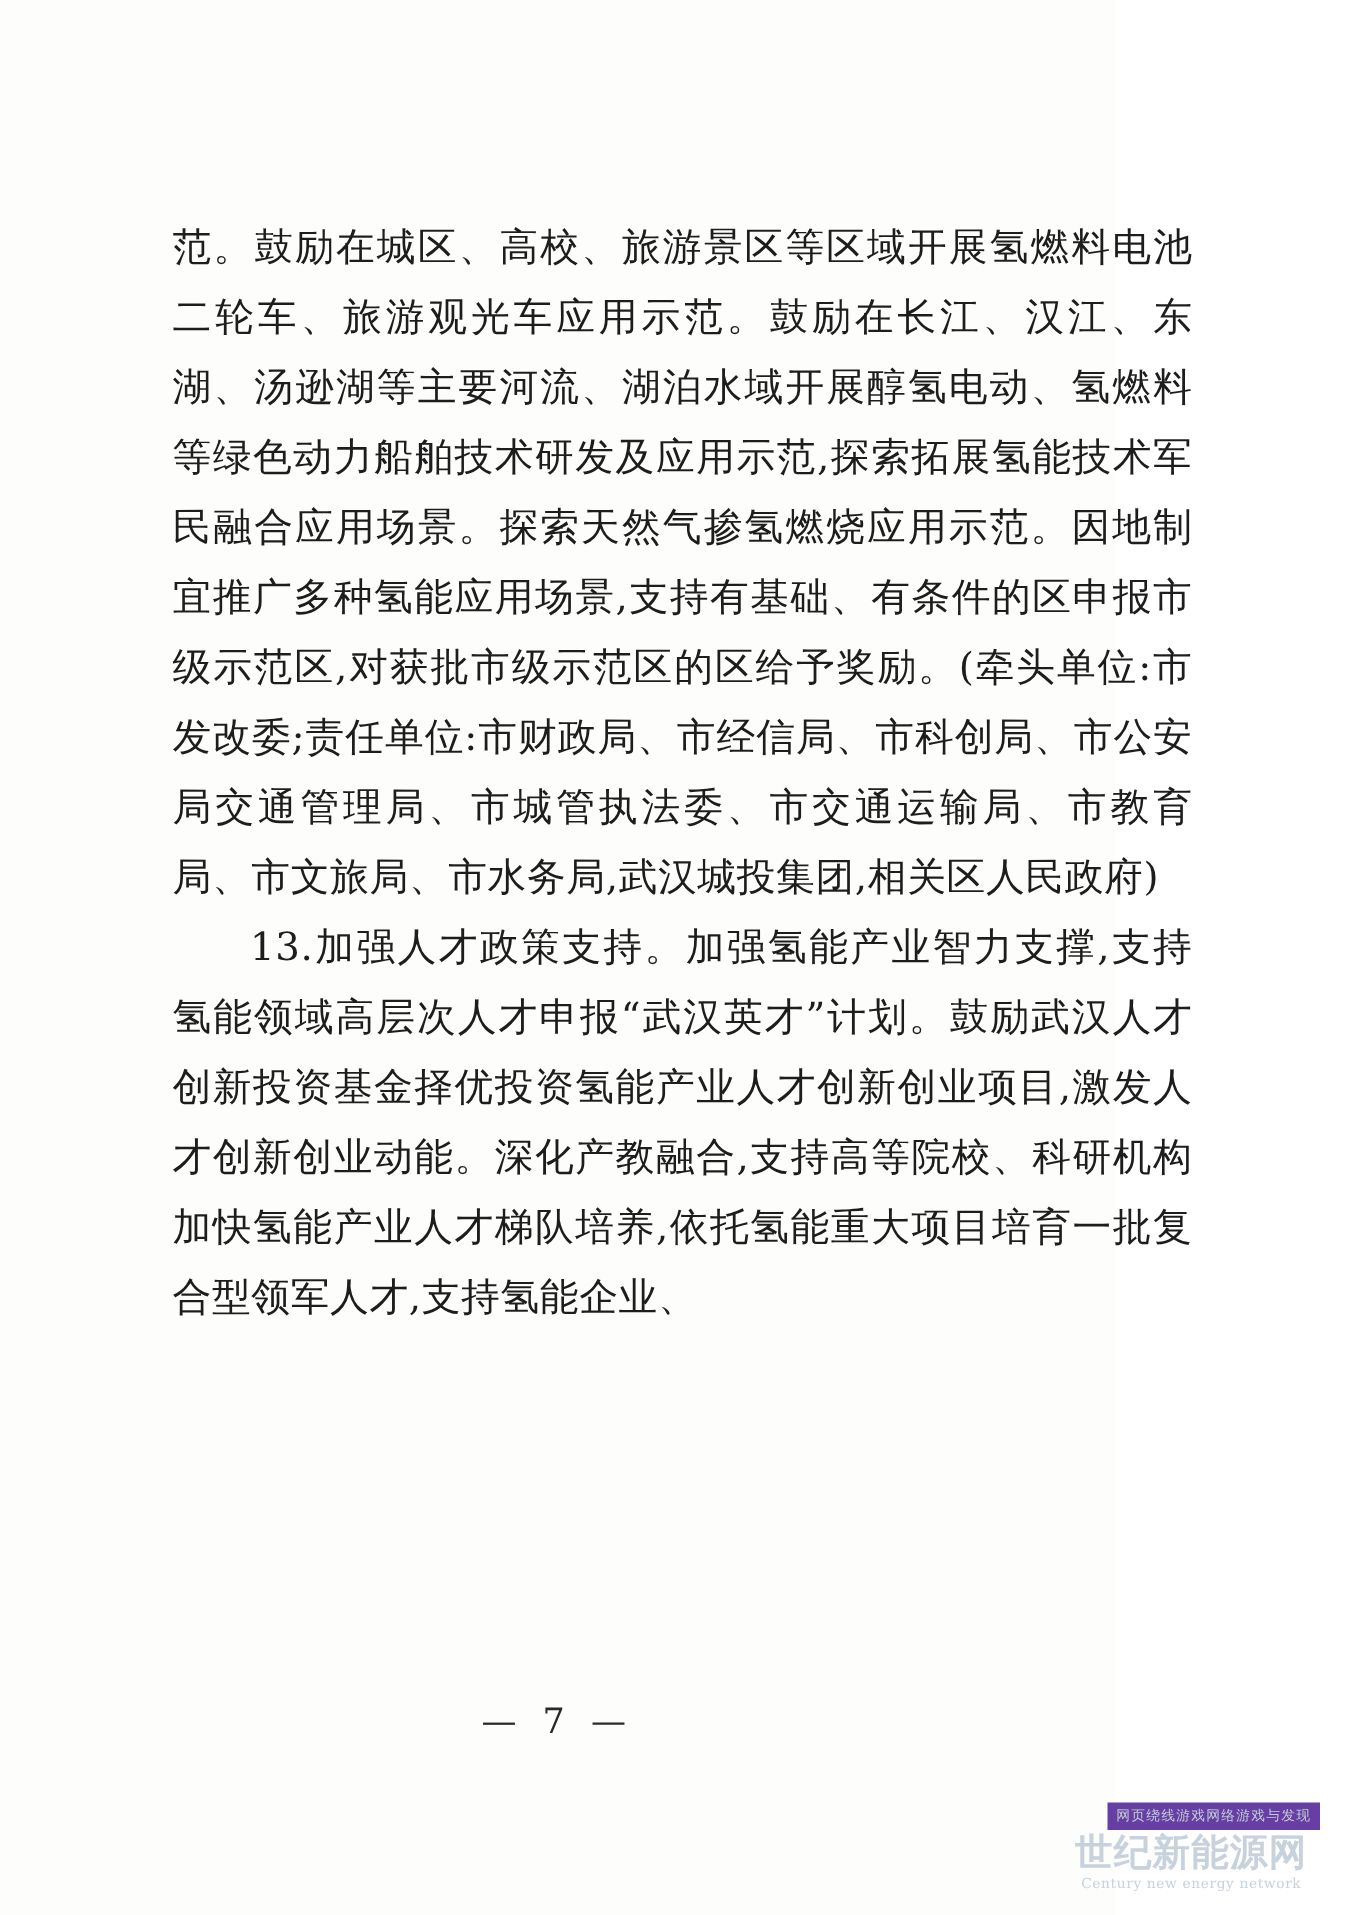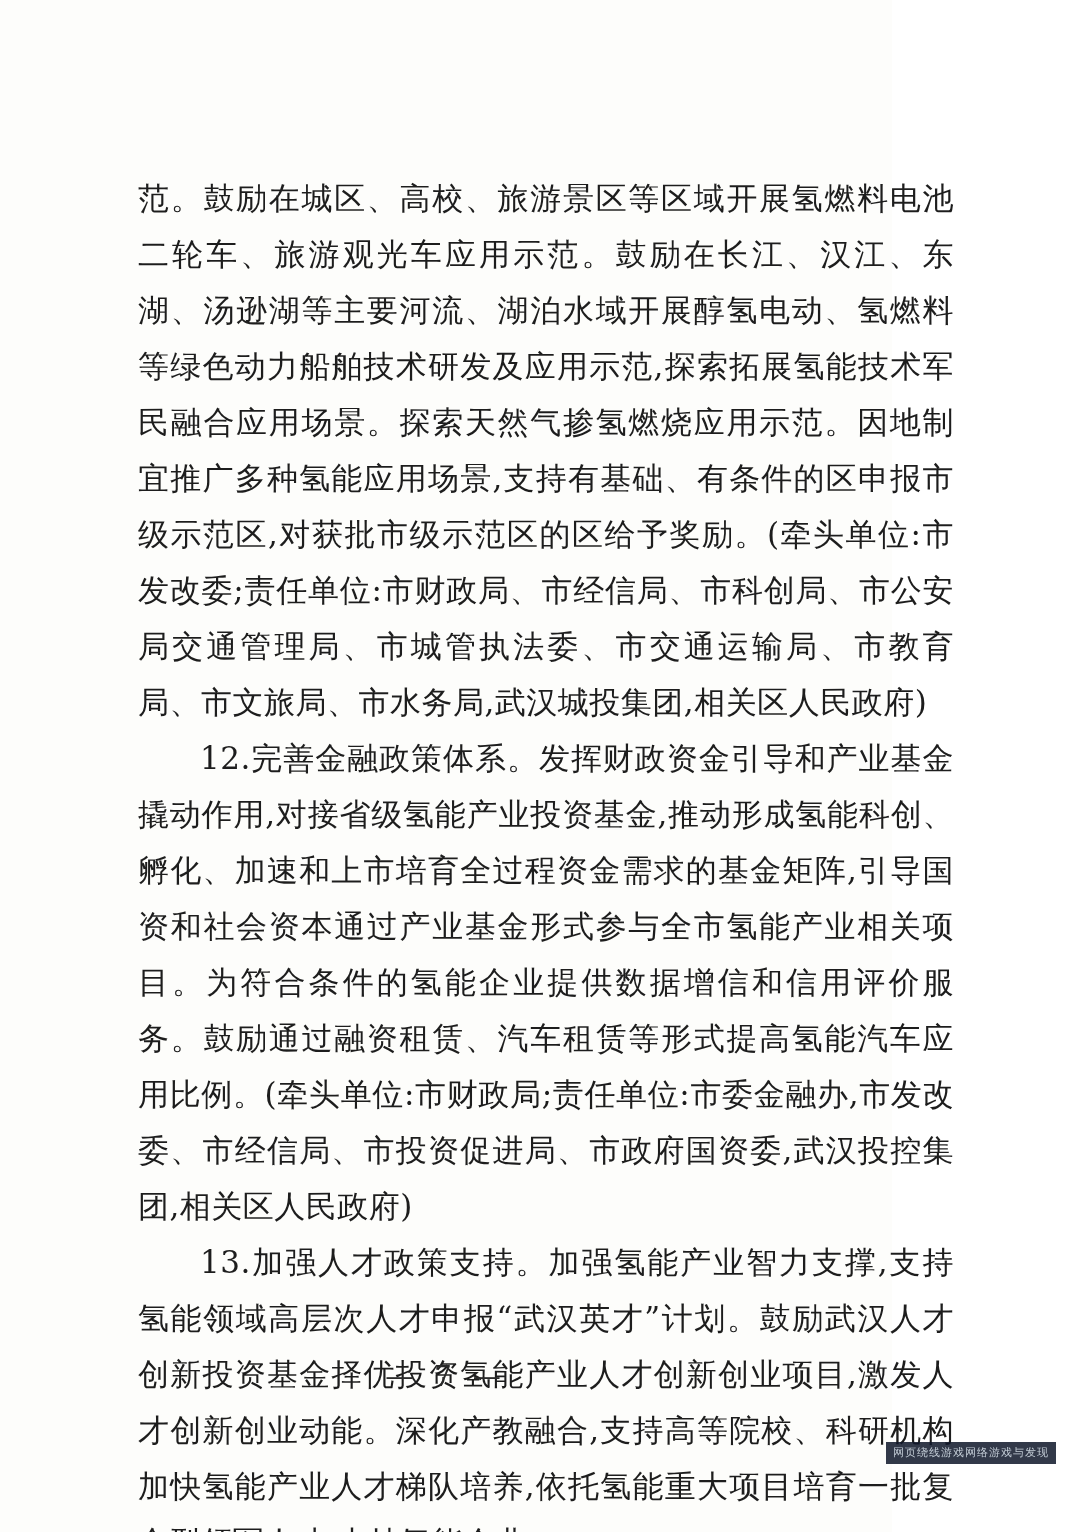--- a/index.html
+++ b/index.html
@@ -55,21 +55,21 @@
     letter-spacing: 6px;
     color: #2a2a2a;
     font-family: "DejaVu Serif", "Liberation Serif", serif;
   }
   .watermark-box {
     position: absolute;
     left: 886px;
     top: 1442px;
     width: 170px;
     height: 22px;
-    background: #0f172a;
+    background: #4c1d95;
     opacity: 0.85;
   }
   .watermark-box span {
     display: block;
     font-size: 11px;
     color: #b9c4cf;
     text-align: center;
     line-height: 22px;
     letter-spacing: 1px;
     font-family: "DejaVu Sans", "Liberation Sans", sans-serif;
@@ -97,24 +97,27 @@
     line-height: 14px;
   }
 </style>
 </head>
 <body>
 
 <div class="page">
 
   <div class="content">
     <p class="plain">范。鼓励在城区、高校、旅游景区等区域开展氢燃料电池二轮车、旅游观光车应用示范。鼓励在长江、汉江、东湖、汤逊湖等主要河流、湖泊水域开展醇氢电动、氢燃料等绿色动力船舶技术研发及应用示范,探索拓展氢能技术军民融合应用场景。探索天然气掺氢燃烧应用示范。因地制宜推广多种氢能应用场景,支持有基础、有条件的区申报市级示范区,对获批市级示范区的区给予奖励。(牵头单位:市发改委;责任单位:市财政局、市经信局、市科创局、市公安局交通管理局、市城管执法委、市交通运输局、市教育局、市文旅局、市水务局,武汉城投集团,相关区人民政府)</p>
-    <p class="indent">12.完善金融政策体系。发挥财政资金引导和产业基金撬动作用,对接省级氢能产业投资基金,推动形成氢能科创、孵化、加速和上市培育全过程资金需求的基金矩阵,引导国资和社会资本通过产业基金形式参与全市氢能产业相关项目。为符合条件的氢能企业提供数据增信和信用评价服务。鼓励通过融资租赁、汽车租赁等形式提高氢能汽车应用比例。(牵头单位:市财政局;责任单位:市委金融办,市发改委、市经信局、市投资促进局、市政府国资委,武汉投控集团,相关区人民政府)</p>
     <p class="indent">13.加强人才政策支持。加强氢能产业智力支撑,支持氢能领域高层次人才申报“武汉英才”计划。鼓励武汉人才创新投资基金择优投资氢能产业人才创新创业项目,激发人才创新创业动能。深化产教融合,支持高等院校、科研机构加快氢能产业人才梯队培养,依托氢能重大项目培育一批复合型领军人才,支持氢能企业、</p>
   </div>
 
   <div class="page-number">— 7 —</div>
 
   <div class="watermark-box">
     <span>网页绕线游戏网络游戏与发现</span>
   </div>
 
+  <div class="watermark">
+    <div class="cn">世纪新能源网</div>
+    <div class="en">Century new energy network</div>
+  </div>
 
 </div>
 
 </body></html>

